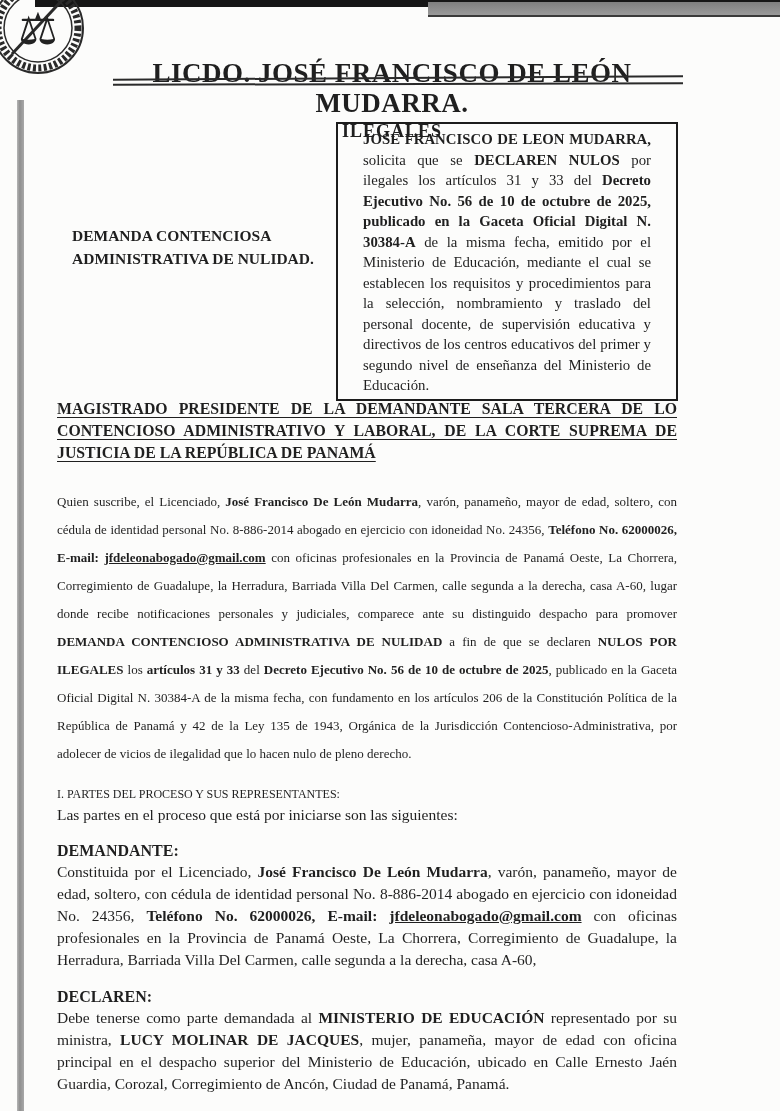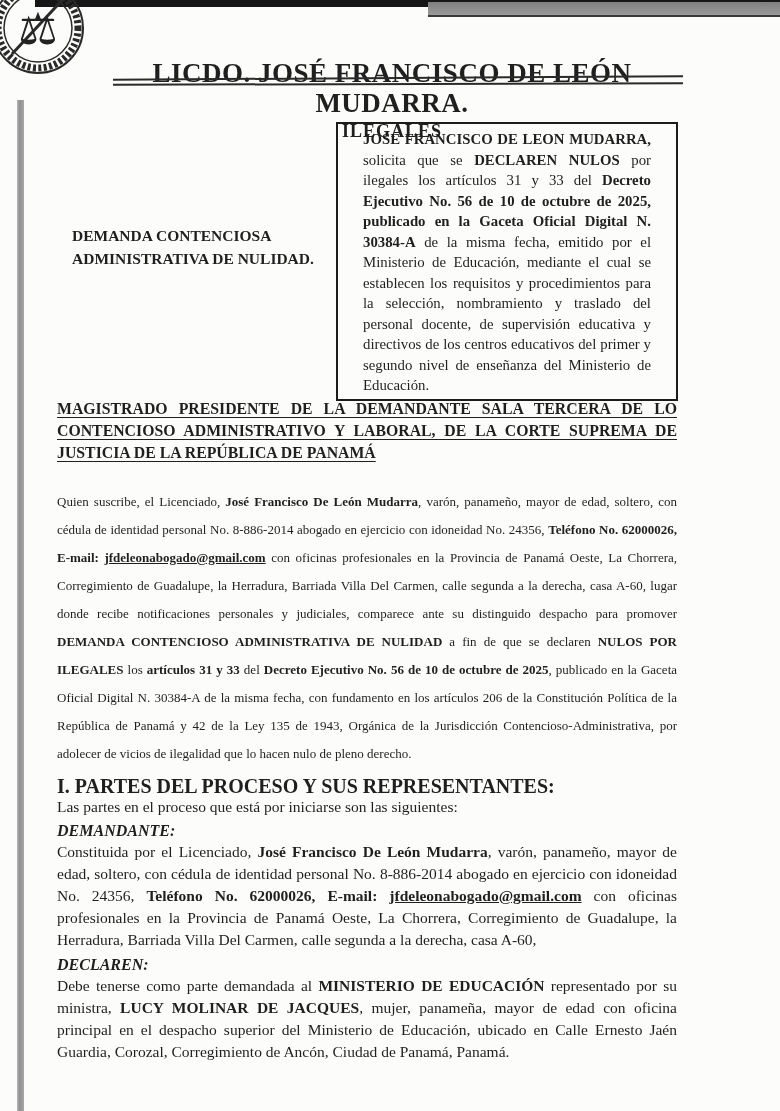--- a/index.html
+++ b/index.html
@@ -38,23 +38,23 @@
     white-space:pre-line;
   }
   
   .content{position:absolute;left:57px;top:398px;width:620px;}
   .salutation{
     font-weight:bold;font-size:15.8px;line-height:22px;
     text-align:justify;text-decoration:underline;
     text-underline-offset:3px;
   }
   .para-wide{margin-top:24px;font-size:13px;line-height:28px;text-align:justify;}
-  .sec-heading{margin-top:8px;font-weight:bold;font-size:20px;line-height:20px;}
+  .sec-heading{margin-top:16px;font-weight:normal;font-size:12px;line-height:20px;}
   .sec-intro{font-size:15.5px;line-height:21px;}
-  .party-heading{margin-top:4px;font-weight:bold;font-size:16px;line-height:20px;font-style:italic;}
+  .party-heading{margin-top:16px;font-weight:bold;font-size:16px;line-height:20px;}
   .para-single{font-size:15.5px;line-height:22px;text-align:justify;}
   .seg-b{font-weight:bold;}
   .seg-u{text-decoration:underline;}
 </style>
 </head>
 <body>
 
 <div class="page">
 
   <div class="artifact-top-black"></div>

